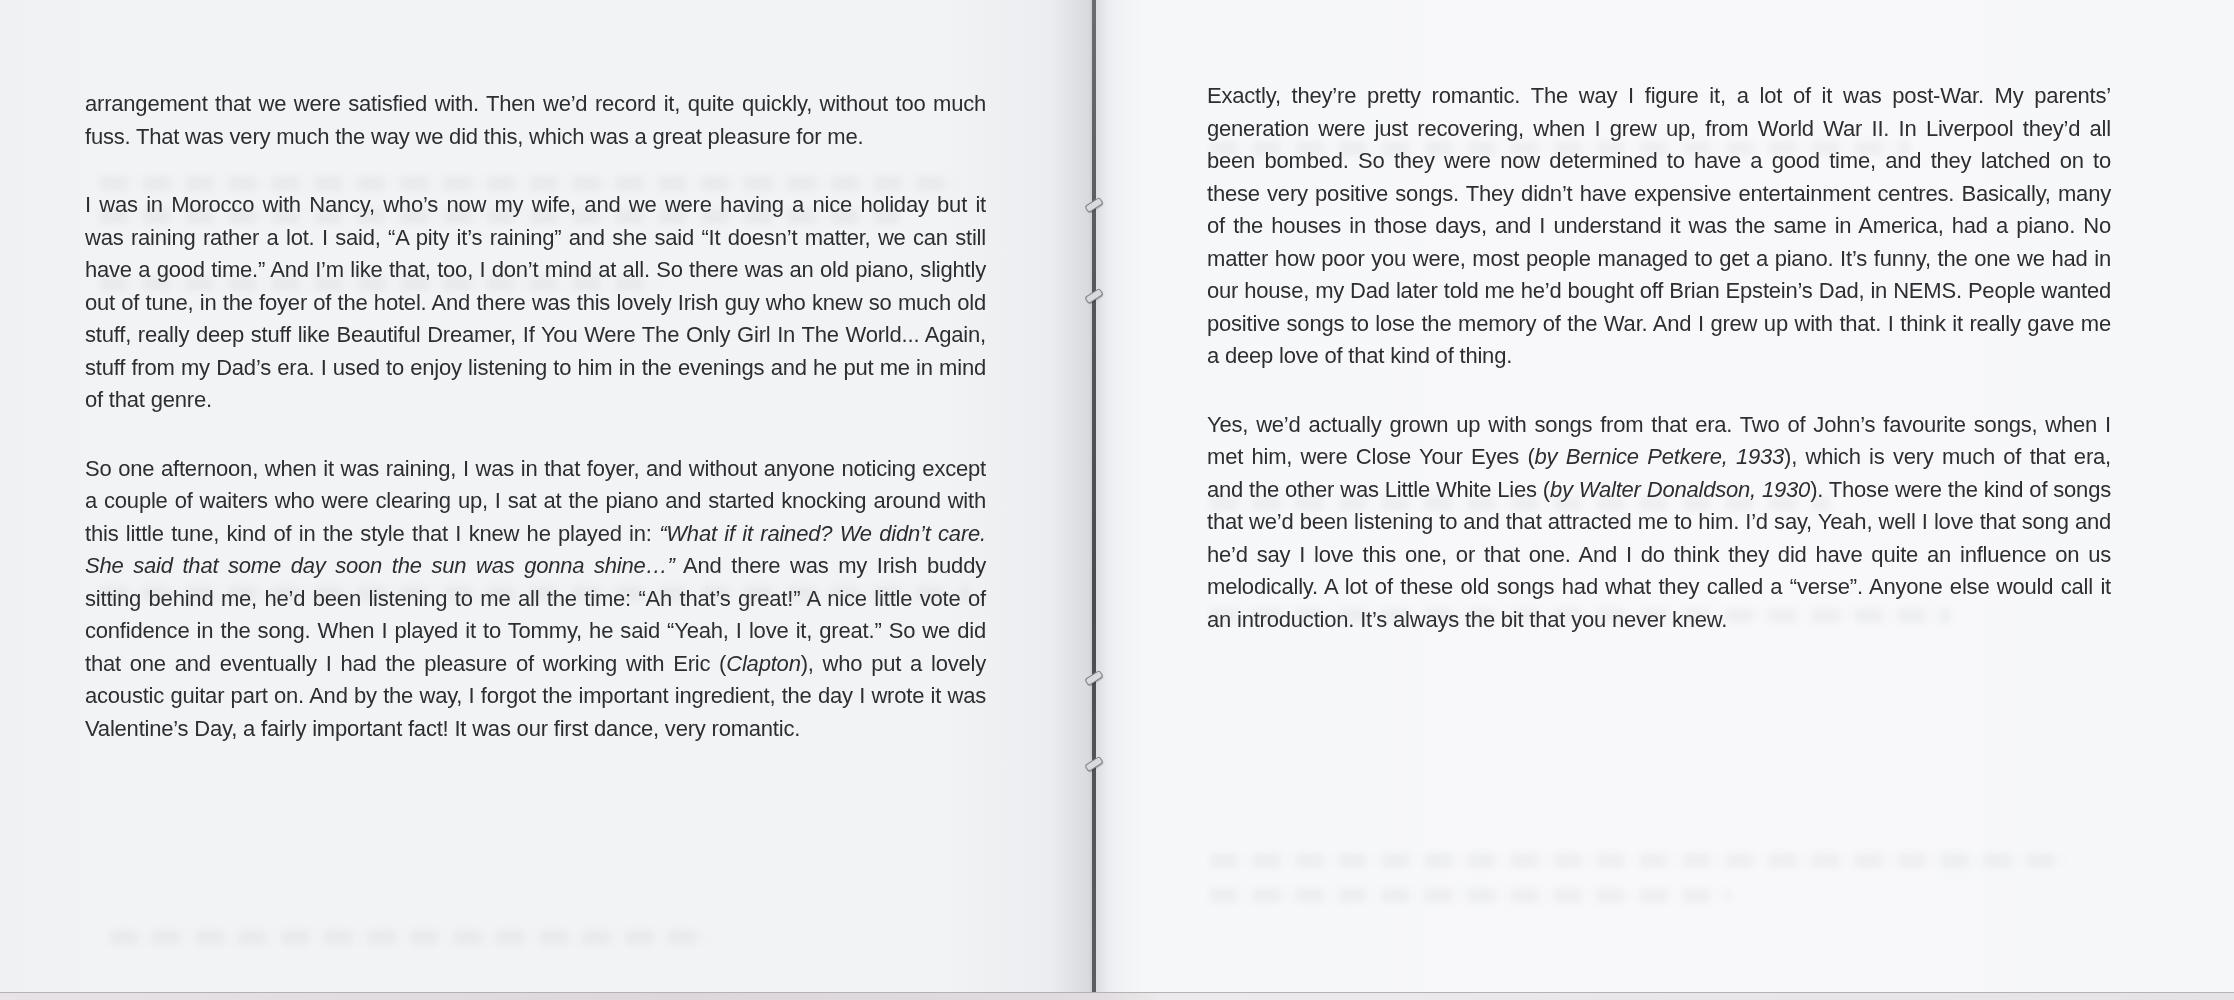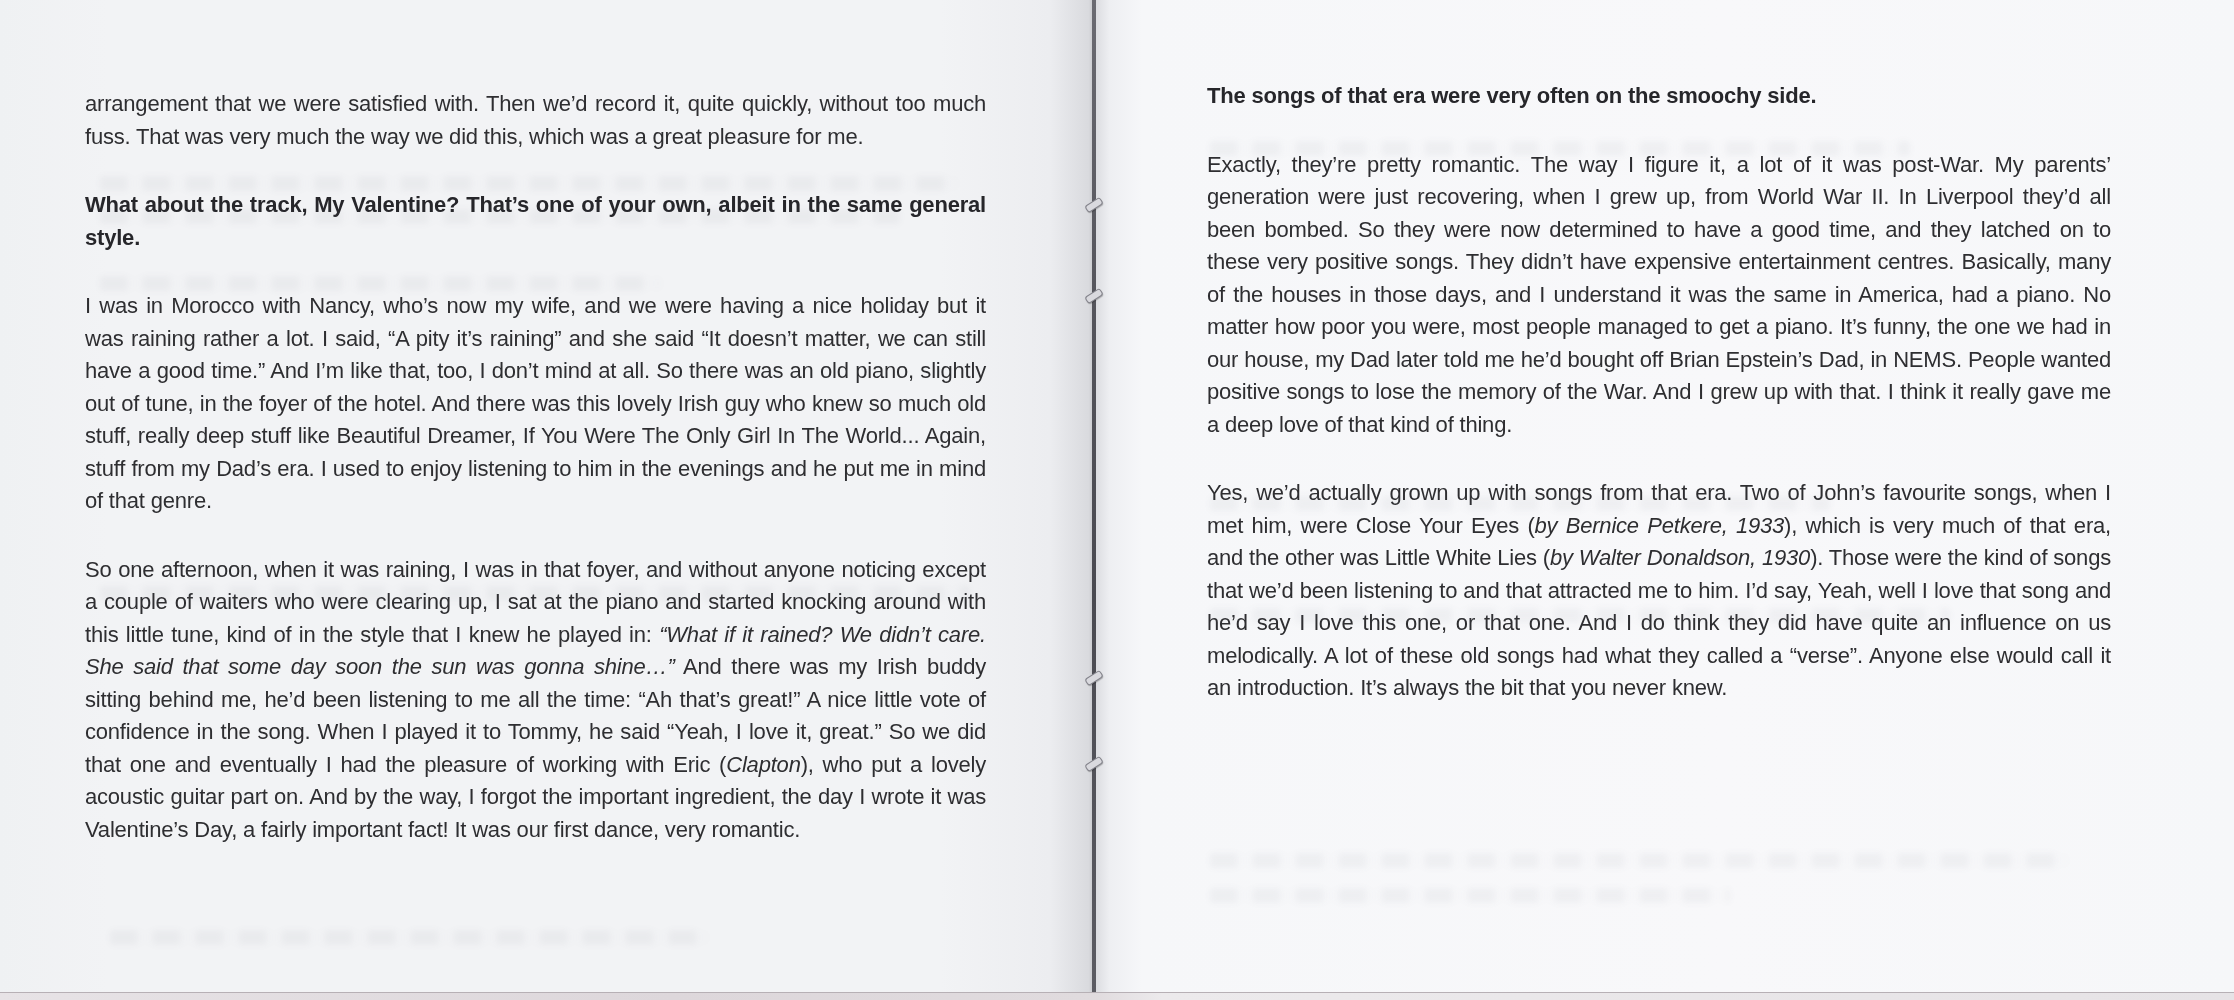--- a/index.html
+++ b/index.html
@@ -69,29 +69,27 @@
   }
 </style>
 </head>
 <body>
 
 <div class="spread">
 
   <div class="page page-left">
     <div class="text-block">
         <p class="para"><span>arrangement that we were satisfied with. Then we’d record it, quite quickly, without too much fuss. That was very much the way we did this, which was a great pleasure for me.</span></p>
-        <p class="para bold"><span>What about the track, My Valentine? That’s one of your own, albeit in the same general style.</span></p>
         <p class="para"><span>I was in Morocco with Nancy, who’s now my wife, and we were having a nice holiday but it was raining rather a lot. I said, “A pity it’s raining” and she said “It doesn’t matter, we can still have a good time.” And I’m like that, too, I don’t mind at all. So there was an old piano, slightly out of tune, in the foyer of the hotel. And there was this lovely Irish guy who knew so much old stuff, really deep stuff like Beautiful Dreamer, If You Were The Only Girl In The World... Again, stuff from my Dad’s era. I used to enjoy listening to him in the evenings and he put me in mind of that genre.</span></p>
         <p class="para"><span>So one afternoon, when it was raining, I was in that foyer, and without anyone noticing except a couple of waiters who were clearing up, I sat at the piano and started knocking around with this little tune, kind of in the style that I knew he played in: </span><span class="italic">“What if it rained? We didn’t care. She said that some day soon the sun was gonna shine…”</span><span> And there was my Irish buddy sitting behind me, he’d been listening to me all the time: “Ah that’s great!” A nice little vote of confidence in the song. When I played it to Tommy, he said “Yeah, I love it, great.” So we did that one and eventually I had the pleasure of working with Eric (</span><span class="italic">Clapton</span><span>), who put a lovely acoustic guitar part on. And by the way, I forgot the important ingredient, the day I wrote it was Valentine’s Day, a fairly important fact! It was our first dance, very romantic.</span></p>
       </div>
   </div>
 
   <div class="page page-right">
     <div class="text-block">
-        <p class="para bold"><span>The songs of that era were very often on the smoochy side.</span></p>
         <p class="para"><span>Exactly, they’re pretty romantic. The way I figure it, a lot of it was post-War. My parents’ generation were just recovering, when I grew up, from World War II. In Liverpool they’d all been bombed. So they were now determined to have a good time, and they latched on to these very positive songs. They didn’t have expensive entertainment centres. Basically, many of the houses in those days, and I understand it was the same in America, had a piano. No matter how poor you were, most people managed to get a piano. It’s funny, the one we had in our house, my Dad later told me he’d bought off Brian Epstein’s Dad, in NEMS. People wanted positive songs to lose the memory of the War. And I grew up with that. I think it really gave me a deep love of that kind of thing.</span></p>
         <p class="para"><span>Yes, we’d actually grown up with songs from that era. Two of John’s favourite songs, when I met him, were Close Your Eyes (</span><span class="italic">by Bernice Petkere, 1933</span><span>), which is very much of that era, and the other was Little White Lies (</span><span class="italic">by Walter Donaldson, 1930</span><span>). Those were the kind of songs that we’d been listening to and that attracted me to him. I’d say, Yeah, well I love that song and he’d say I love this one, or that one. And I do think they did have quite an influence on us melodically. A lot of these old songs had what they called a “verse”. Anyone else would call it an introduction. It’s always the bit that you never knew.</span></p>
       </div>
   </div>
 
   <div class="ghost" style="left:100px; top:176px; width:860px;"></div>
   <div class="ghost" style="left:100px; top:209px; width:800px;"></div>
   <div class="ghost" style="left:100px; top:276px; width:560px;"></div>
   <div class="ghost" style="left:100px; top:586px; width:870px;"></div>
   <div class="ghost" style="left:110px; top:930px; width:600px;"></div>

